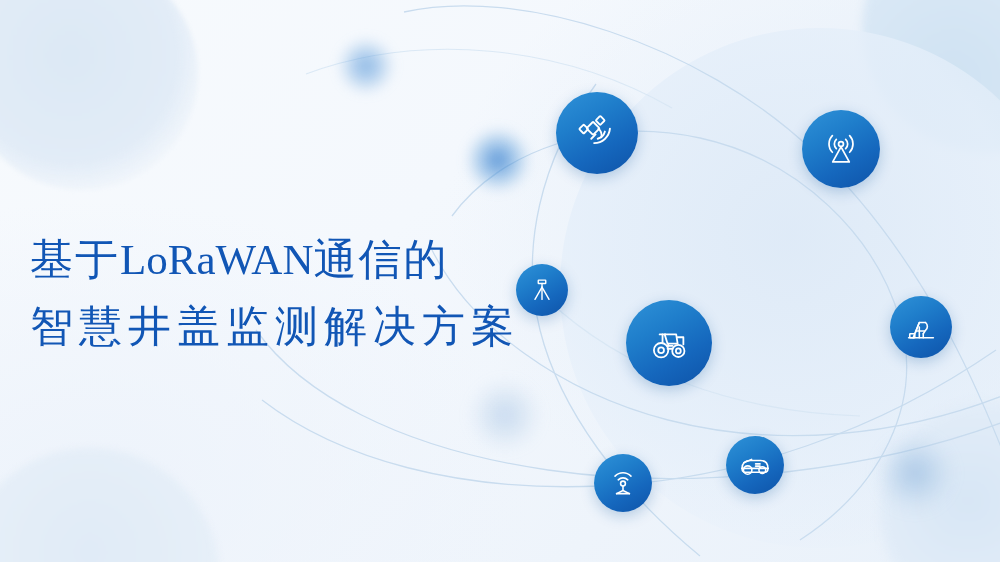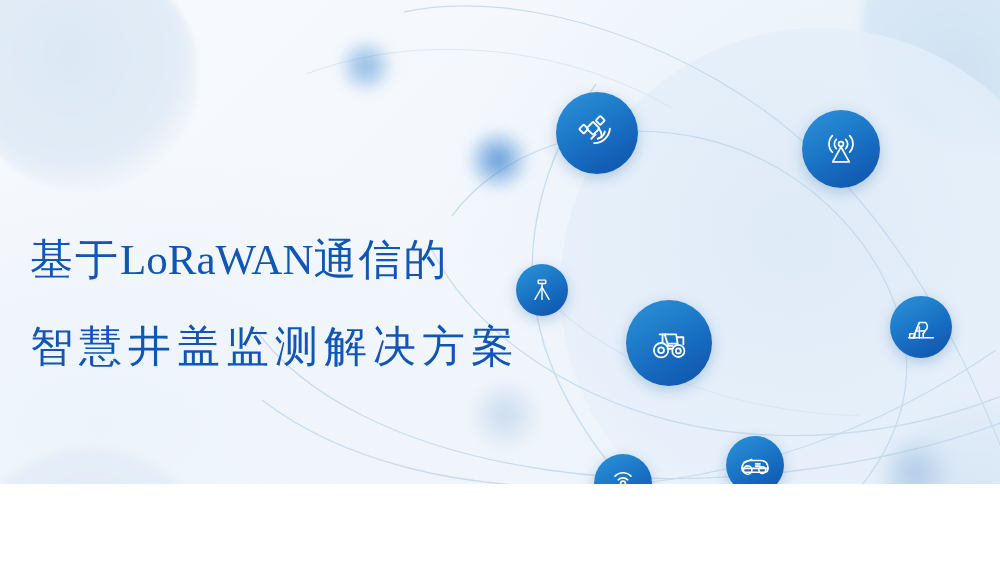--- a/index.html
+++ b/index.html
@@ -3,21 +3,21 @@
 <meta charset="utf-8">
 <title>LoRaWAN Smart Manhole Cover Slide</title>
 <style>
   html,body{margin:0;padding:0;}
   body{
     width:1000px;height:562px;overflow:hidden;
     font-family:"Liberation Sans","DejaVu Sans",sans-serif;
     background:#ffffff;
   }
   #slide{
-    position:relative;width:1000px;height:484px;overflow:hidden;
+    position:relative;width:1000px;height:562px;overflow:hidden;
     background:
       radial-gradient(ellipse 700px 520px at 88% 40%, #e6eff9 0%, rgba(230,239,249,0) 62%),
       radial-gradient(ellipse 620px 420px at 10% 88%, #edf3fb 0%, rgba(237,243,251,0) 70%),
       linear-gradient(135deg,#f7fafd 0%,#f4f8fd 40%,#eef4fb 72%,#e9f1fa 100%);
   }
   
   .blob{position:absolute;border-radius:50%;pointer-events:none;}
   .blob-tl{left:-34px;top:-42px;width:232px;height:232px;
     background:radial-gradient(circle at 45% 42%, #dce9f5 0%, #e2ecf7 58%, rgba(226,236,247,0) 78%);
     filter:blur(2px);}
@@ -57,21 +57,21 @@
     letter-spacing:2px;
     white-space:nowrap;
     font-family:"Liberation Sans","DejaVu Sans",sans-serif;
     font-weight:400;
   }
   .title-line .latin{
     font-family:"Liberation Serif","DejaVu Serif",serif;
     font-weight:400;
     letter-spacing:0px;
   }
-  .title-line-2{margin-top:24px;letter-spacing:6px;}
+  .title-line-2{margin-top:4px;letter-spacing:6px;}
   
   .node{
     position:absolute;border-radius:50%;
     background:linear-gradient(150deg,#2f92d8 0%,#1f7ecb 34%,#1567bd 66%,#0e53a8 100%);
     box-shadow:0 4px 14px rgba(21,90,160,.26);
     display:flex;align-items:center;justify-content:center;
   }
   .node svg{display:block;}
 </style>
 </head>

